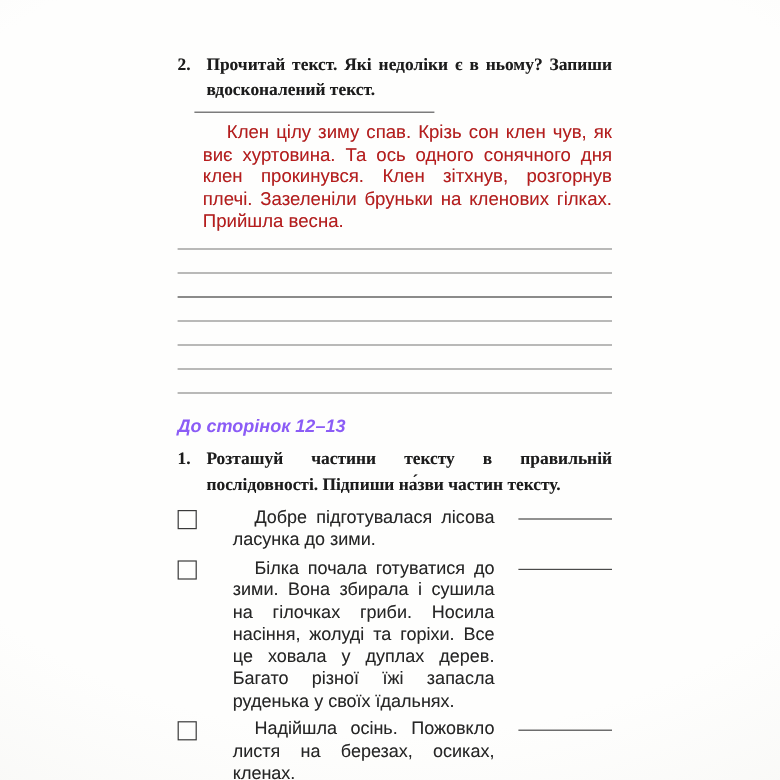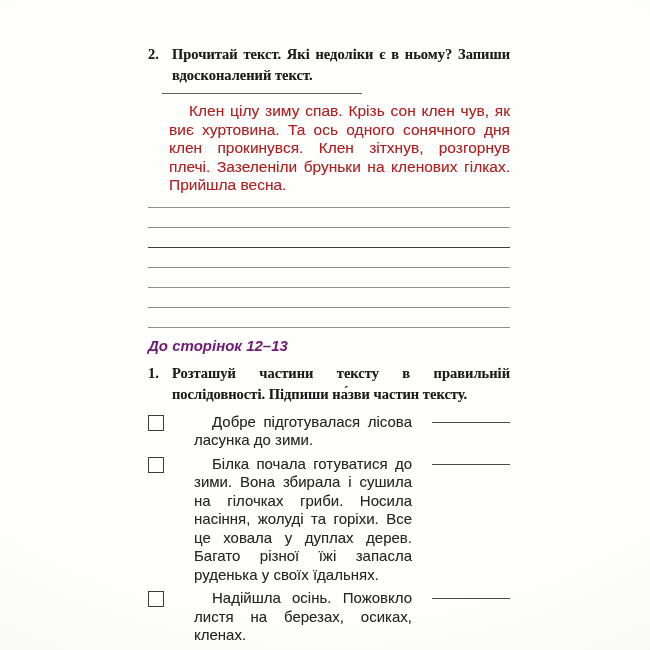--- a/index.html
+++ b/index.html
@@ -51,25 +51,25 @@
   
   .write-lines { margin-top: 0; }
   .write-line {
     height: 20px;
     border-bottom: 1.2px solid #8c8c8c;
   }
   .write-line:first-child { height: 13px; }
   .write-line:nth-child(3) { border-bottom-color: #3f3f3f; }
   
   .section-ref {
-    margin-top: 9px;
+    margin-top: 19px;
     font-weight: bold;
     font-style: italic;
     font-size: 15px;
-    color: #701a75;
+    color: #8b5cf6;
   }
   .task1-head { margin-top: 9px; }
   
   .items { margin-top: 8px; }
   .item {
     display: flex;
     align-items: flex-start;
     margin-bottom: 5px;
   }
   .checkbox {

